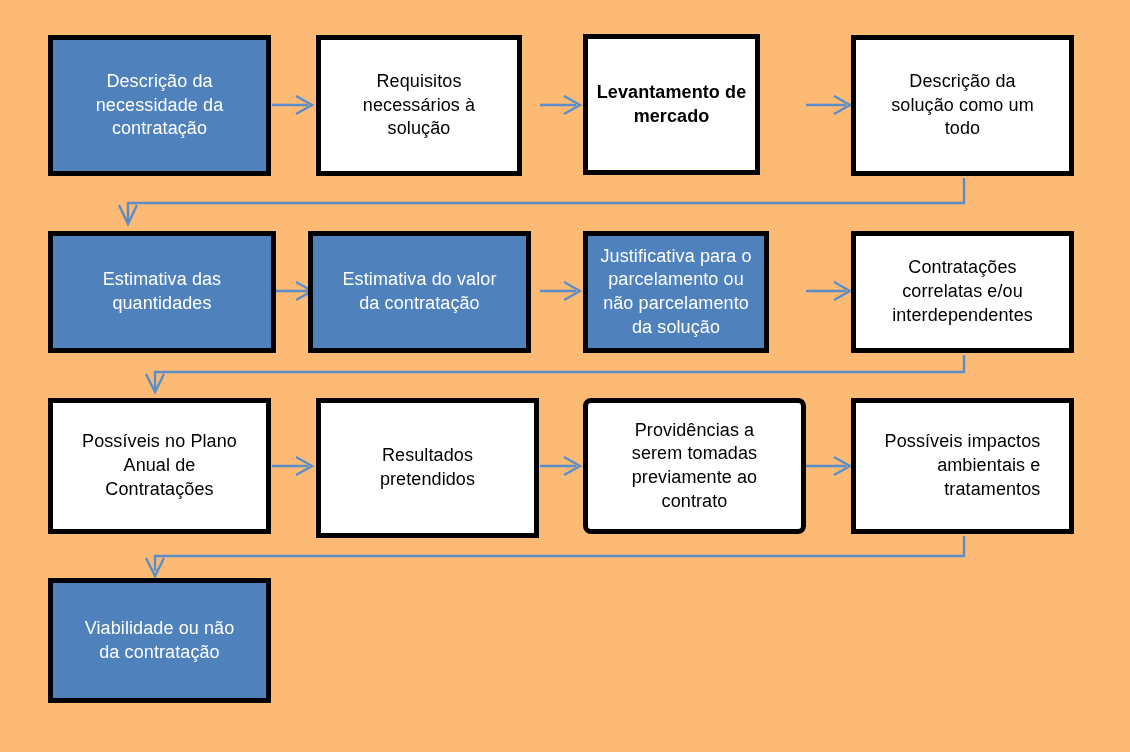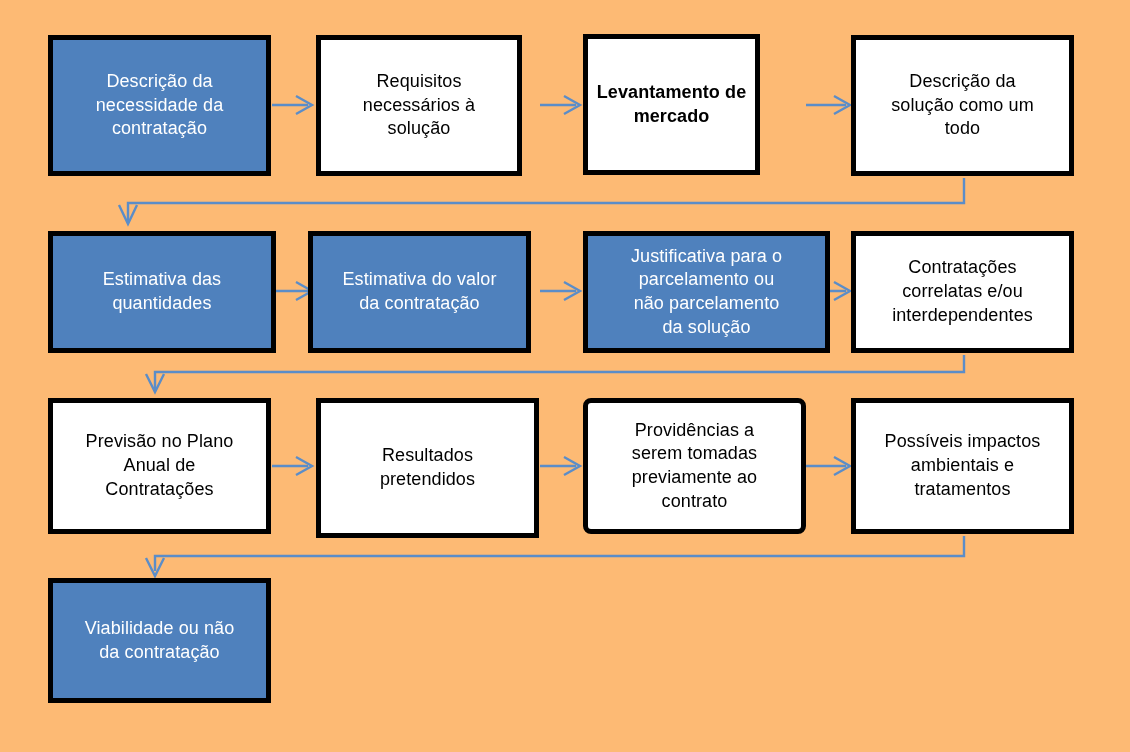--- a/index.html
+++ b/index.html
@@ -142,52 +142,52 @@
   <div class="flow-box fill-blue" style="left:48px; top:231px; width:228px; height:122px;">
     <span class="box-label">Estimativa das
 quantidades</span>
   </div>
 
   <div class="flow-box fill-blue" style="left:308px; top:231px; width:223px; height:122px;">
     <span class="box-label">Estimativa do valor
 da contratação</span>
   </div>
 
-  <div class="flow-box fill-blue" style="left:583px; top:231px; width:247px; height:122px;">
+  <div class="flow-box fill-blue" style="left:583px; top:231px; width:186px; height:122px;">
     <span class="box-label">Justificativa para o
 parcelamento ou
 não parcelamento
 da solução</span>
   </div>
 
   <div class="flow-box fill-white" style="left:851px; top:231px; width:223px; height:122px;">
     <span class="box-label">Contratações
 correlatas e/ou
 interdependentes</span>
   </div>
 
   <div class="flow-box fill-white" style="left:48px; top:398px; width:223px; height:136px;">
-    <span class="box-label">Previsão no Plano
+    <span class="box-label">Possíveis no Plano
 Anual de
 Contratações</span>
   </div>
 
   <div class="flow-box fill-white" style="left:316px; top:398px; width:223px; height:140px;">
     <span class="box-label">Resultados
 pretendidos</span>
   </div>
 
   <div class="flow-box fill-white" style="left:583px; top:398px; width:223px; height:136px;border-radius:8px;">
     <span class="box-label">Providências a
 serem tomadas
 previamente ao
 contrato</span>
   </div>
 
-  <div class="flow-box fill-white" style="left:851px; top:398px; width:223px; height:136px;">
+  <div class="flow-box fill-white" style="left:851px; top:398px; width:223px; height:136px;text-align:right;">
     <span class="box-label">Possíveis impactos
 ambientais e
 tratamentos</span>
   </div>
 
   <div class="flow-box fill-blue" style="left:48px; top:578px; width:223px; height:125px;">
     <span class="box-label">Viabilidade ou não
 da contratação</span>
   </div>
 

